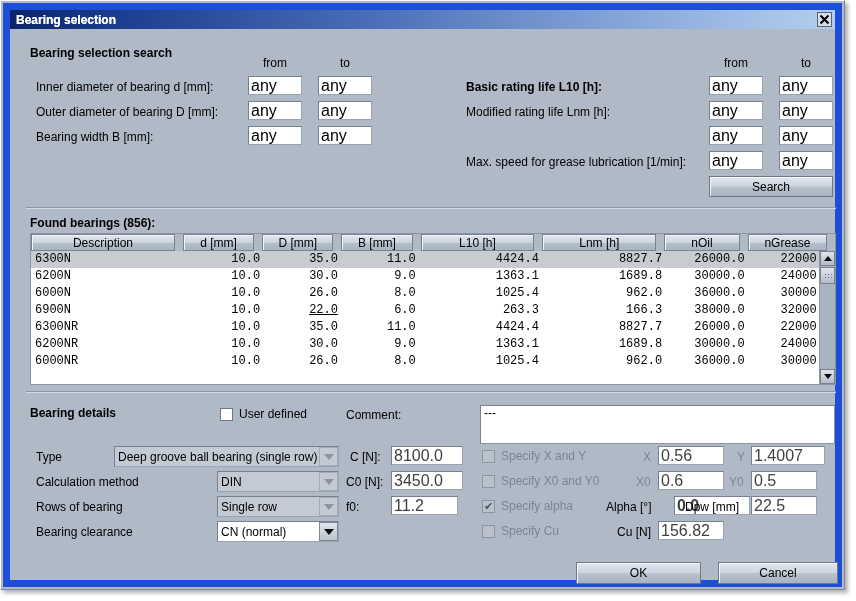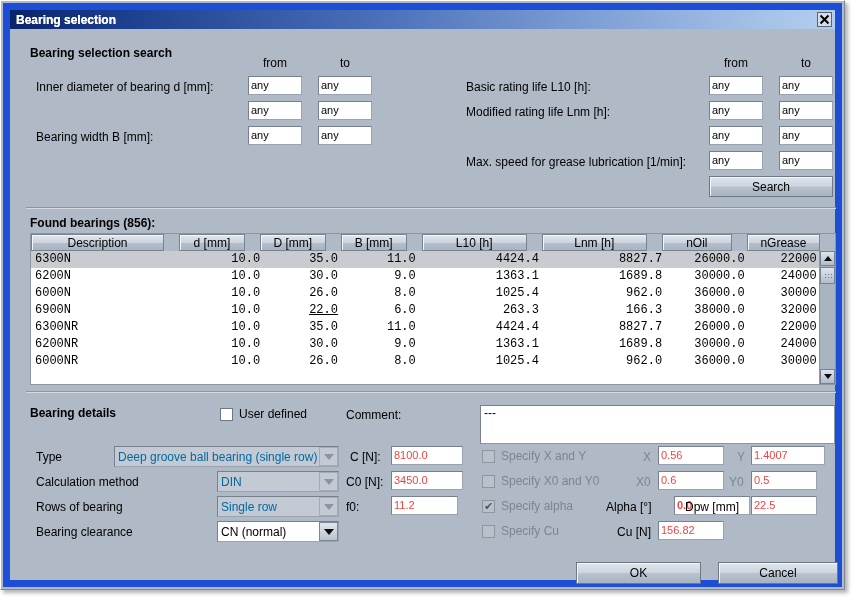--- a/index.html
+++ b/index.html
@@ -88,30 +88,30 @@
     text-align: center;
   }
 
   
   .tf {
     position: absolute;
     background: #ffffff;
     border: 1px solid #9aa3b0;
     border-top-color: #76808e;
     border-left-color: #76808e;
-    font-size: 11px;
+    font-size: 16px;
     color: #000;
     padding: 0 2px;
     line-height: 17px;
     height: 19px;
     font-family: "Liberation Sans", sans-serif;
     white-space: nowrap;
     overflow: hidden;
   }
-  .tf.ro { color: #ef4444; }
+  .tf.ro { color: #404040; }
 
   
   .btn {
     position: absolute;
     background: linear-gradient(to bottom, #dfe5ec 0%, #cdd5df 48%, #b9c3cf 52%, #a8b3c1 100%);
     border: 1px solid #6f7986;
     display: flex; align-items: center; justify-content: center;
     font-size: 12px; color: #000;
     font-family: "Liberation Sans", sans-serif;
     cursor: pointer;
@@ -134,21 +134,21 @@
     overflow: hidden;
   }
   #thead {
     position: absolute; left: 0; top: 0; right: 0; height: 17px;
     background: #b0bac6;
     display: flex;
   }
   #thead .th {
     background: linear-gradient(to bottom, #e2e7ed 0%, #ccd4de 50%, #b5bfcb 51%, #a9b4c1 100%);
     border: 1px solid #79838f;
-    margin-right: 15px;
+    margin-right: 8px;
     font-size: 12px;
     color: #000;
     display: flex; align-items: center; justify-content: center;
     height: 17px;
     cursor: pointer;
     box-shadow: inset 1px 1px 0 #f3f6f9;
   }
   #tbody {
     position: absolute; left: 0; top: 17px; right: 0; bottom: 0;
     background: #ffffff;
@@ -228,21 +228,21 @@
   }
   .combo .ctext {
     flex: 1;
     font-size: 12px;
     color: #000;
     padding-left: 3px;
     white-space: nowrap;
     overflow: hidden;
   }
   .combo.dis { background: #c3cad3; }
-  .combo.dis .ctext { color: #0369a1; }
+  .combo.dis .ctext { color: #000000; }
   .combo .cbtn {
     width: 19px; height: 19px;
     margin-right: 0px;
     background: linear-gradient(to bottom, #dfe5ec, #bac3ce);
     border: 1px solid #7e8893;
     display: flex; align-items: center; justify-content: center;
   }
   .combo.dis .cbtn { background: #c3cad3; border-color: #a2abb6; }
   .tri { width: 0; height: 0; border-left: 5px solid transparent; border-right: 5px solid transparent; border-top: 6px solid #0d0d0d; }
   .combo.dis .tri { border-top-color: #8b95a2; }
@@ -313,28 +313,29 @@
     <div class="colhdr" style="left:238px; top:27px; width:54px;">from</div>
     <div class="colhdr" style="left:308px; top:27px; width:54px;">to</div>
 
     <div class="colhdr" style="left:699px; top:27px; width:54px;">from</div>
     <div class="colhdr" style="left:769px; top:27px; width:54px;">to</div>
 
     <div class="lbl" style="left:26px; top:51px;">Inner diameter of bearing d [mm]:</div>
     <div class="tf" style="left:238px; top:47px; width:54px;">any</div>
     <div class="tf" style="left:308px; top:47px; width:54px;">any</div>
 
+    <div class="lbl" style="left:26px; top:76px;">Outer diameter of bearing D [mm]:</div>
     <div class="tf" style="left:238px; top:72px; width:54px;">any</div>
     <div class="tf" style="left:308px; top:72px; width:54px;">any</div>
 
     <div class="lbl" style="left:26px; top:101px;">Bearing width B [mm]:</div>
     <div class="tf" style="left:238px; top:97px; width:54px;">any</div>
     <div class="tf" style="left:308px; top:97px; width:54px;">any</div>
 
-    <div class="lbl" style="left:456px; top:51px;">Basic rating life L10 [h]:</div>
+    <div class="lbl" style="left:456px; top:51px;font-weight:bold;">Basic rating life L10 [h]:</div>
     <div class="tf" style="left:699px; top:47px; width:54px;">any</div>
     <div class="tf" style="left:769px; top:47px; width:54px;">any</div>
 
     <div class="lbl" style="left:456px; top:76px;">Modified rating life Lnm [h]:</div>
     <div class="tf" style="left:699px; top:72px; width:54px;">any</div>
     <div class="tf" style="left:769px; top:72px; width:54px;">any</div>
 
     <div class="tf" style="left:699px; top:97px; width:54px;">any</div>
     <div class="tf" style="left:769px; top:97px; width:54px;">any</div>
 

